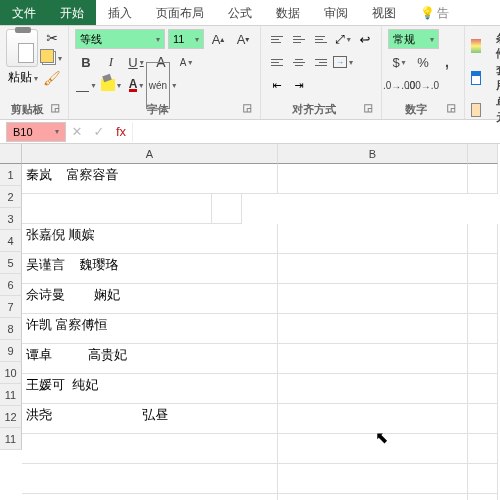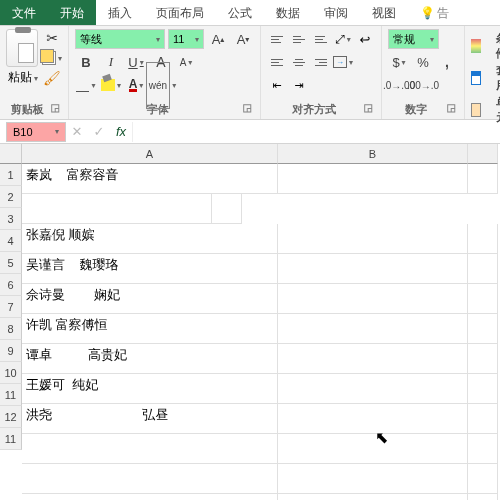--- a/index.html
+++ b/index.html
@@ -68,21 +68,21 @@
   .srow { display:flex; align-items:center; gap:15px; font-size:11px; color:#444;font-weight:bold; }
   .cf-i { width:14px; height:14px; background:linear-gradient(#e57373,#fff176,#81c784); }
   .tbl-i { width:14px; height:14px; background:#fff; border:1px solid #1976d2; position:relative; }
   .tbl-i::before { content:""; position:absolute; top:0; left:0; right:0; height:4px; background:#1976d2; }
   .cell-i { width:14px; height:14px; border:1px solid #888; background:#ffe0b2; }
   
   .namebox-row { display:flex; align-items:center; border-bottom:1px solid #d4d4d4; height:24px; background:#fff; }
   .namebox { width:60px; border:1px solid #ccc; margin:2px 0 2px 6px; height:20px; display:flex; align-items:center; padding:0 6px; font-size:11px; background:#fca5a5; }
   .namebox .arr { margin-left:auto; font-size:8px; color:#666; }
   .fx-btn { width:22px; text-align:center; color:#bbb; font-size:13px; }
-  .fx-btn.fx { font-style:italic; color:#14532d; }
+  .fx-btn.fx { color:#b91c1c; }
   .fbar { flex:1; height:20px; border-left:1px solid #eee; }
   
   .sheet { display:flex; }
   .rowheads { display:flex; flex-direction:column; }
   .corner { width:22px; height:20px; background:#f0f0f0; border-right:1px solid #ccc; border-bottom:1px solid #999; }
   .rh { width:22px; height:22px; background:#f0f0f0; border-right:1px solid #ccc; border-bottom:1px solid #ddd; display:flex; align-items:center; justify-content:center; font-size:11px; color:#444; }
   .cols { flex:1; }
   .colheads { display:flex; height:20px; }
   .ch { background:#f0f0f0; border-right:1px solid #ddd; border-bottom:1px solid #999; display:flex; align-items:center; justify-content:center; font-size:11px; color:#444; }
   .ch.a { width:256px; } .ch.b { width:190px; } .ch.c { width:30px; }

